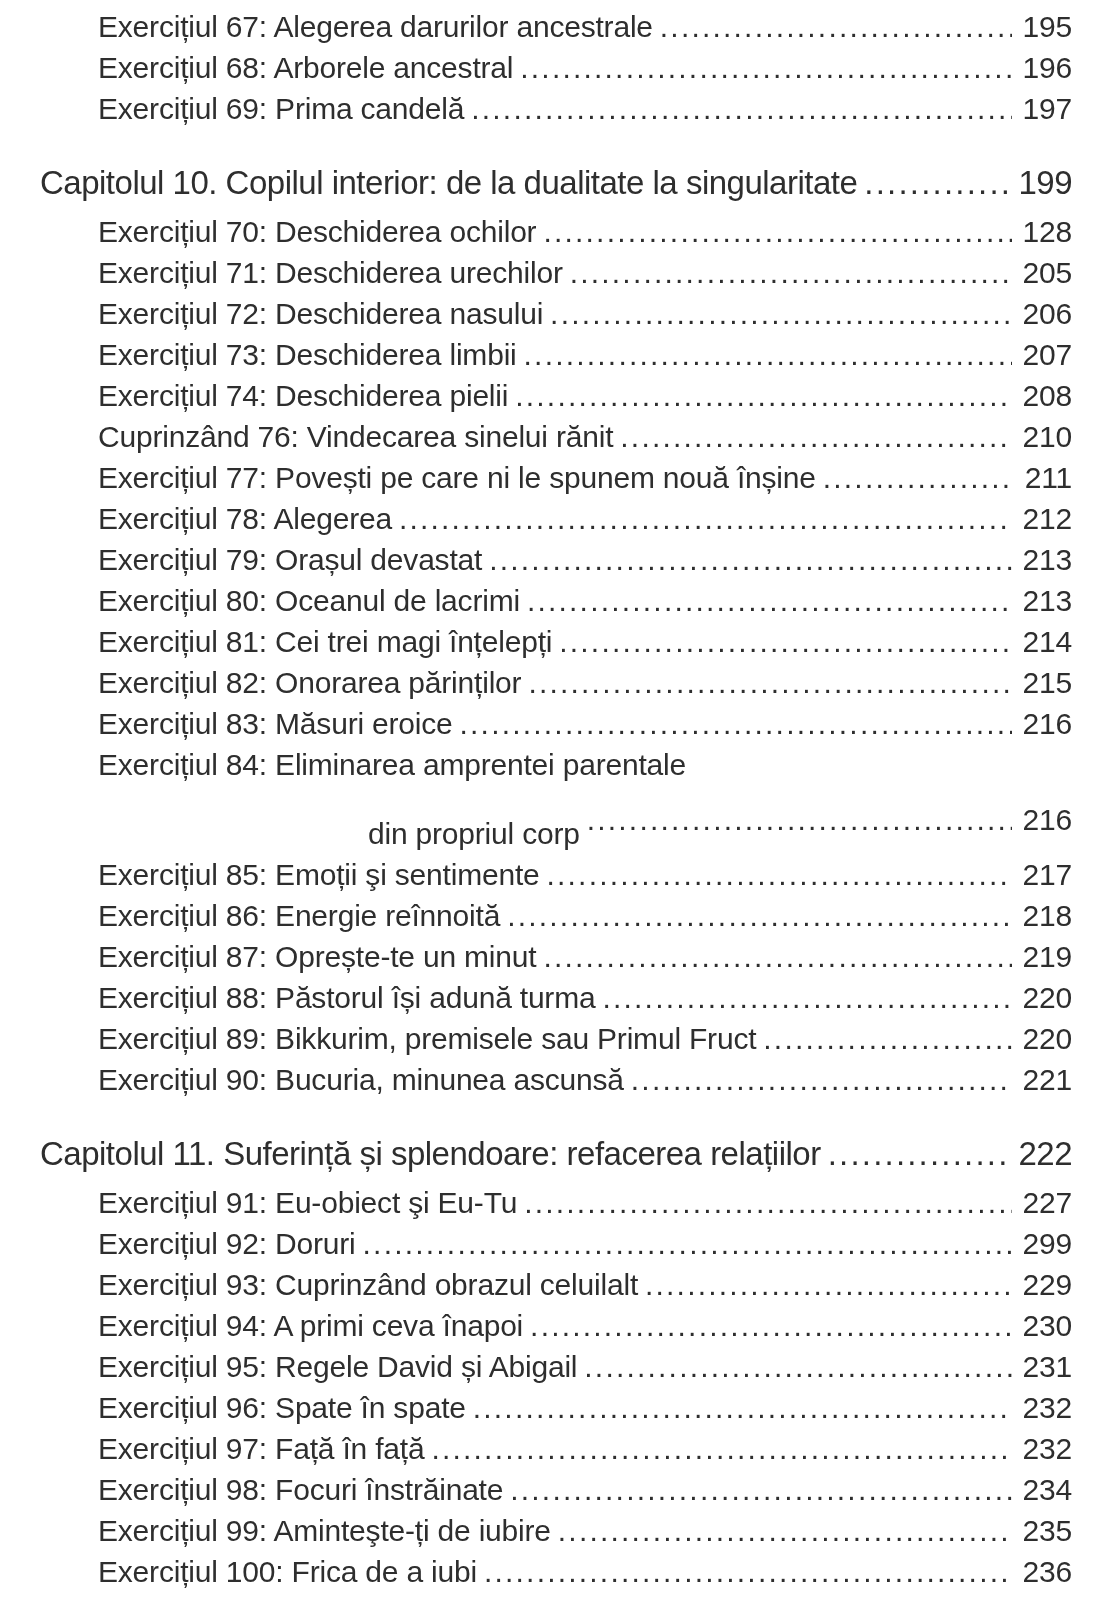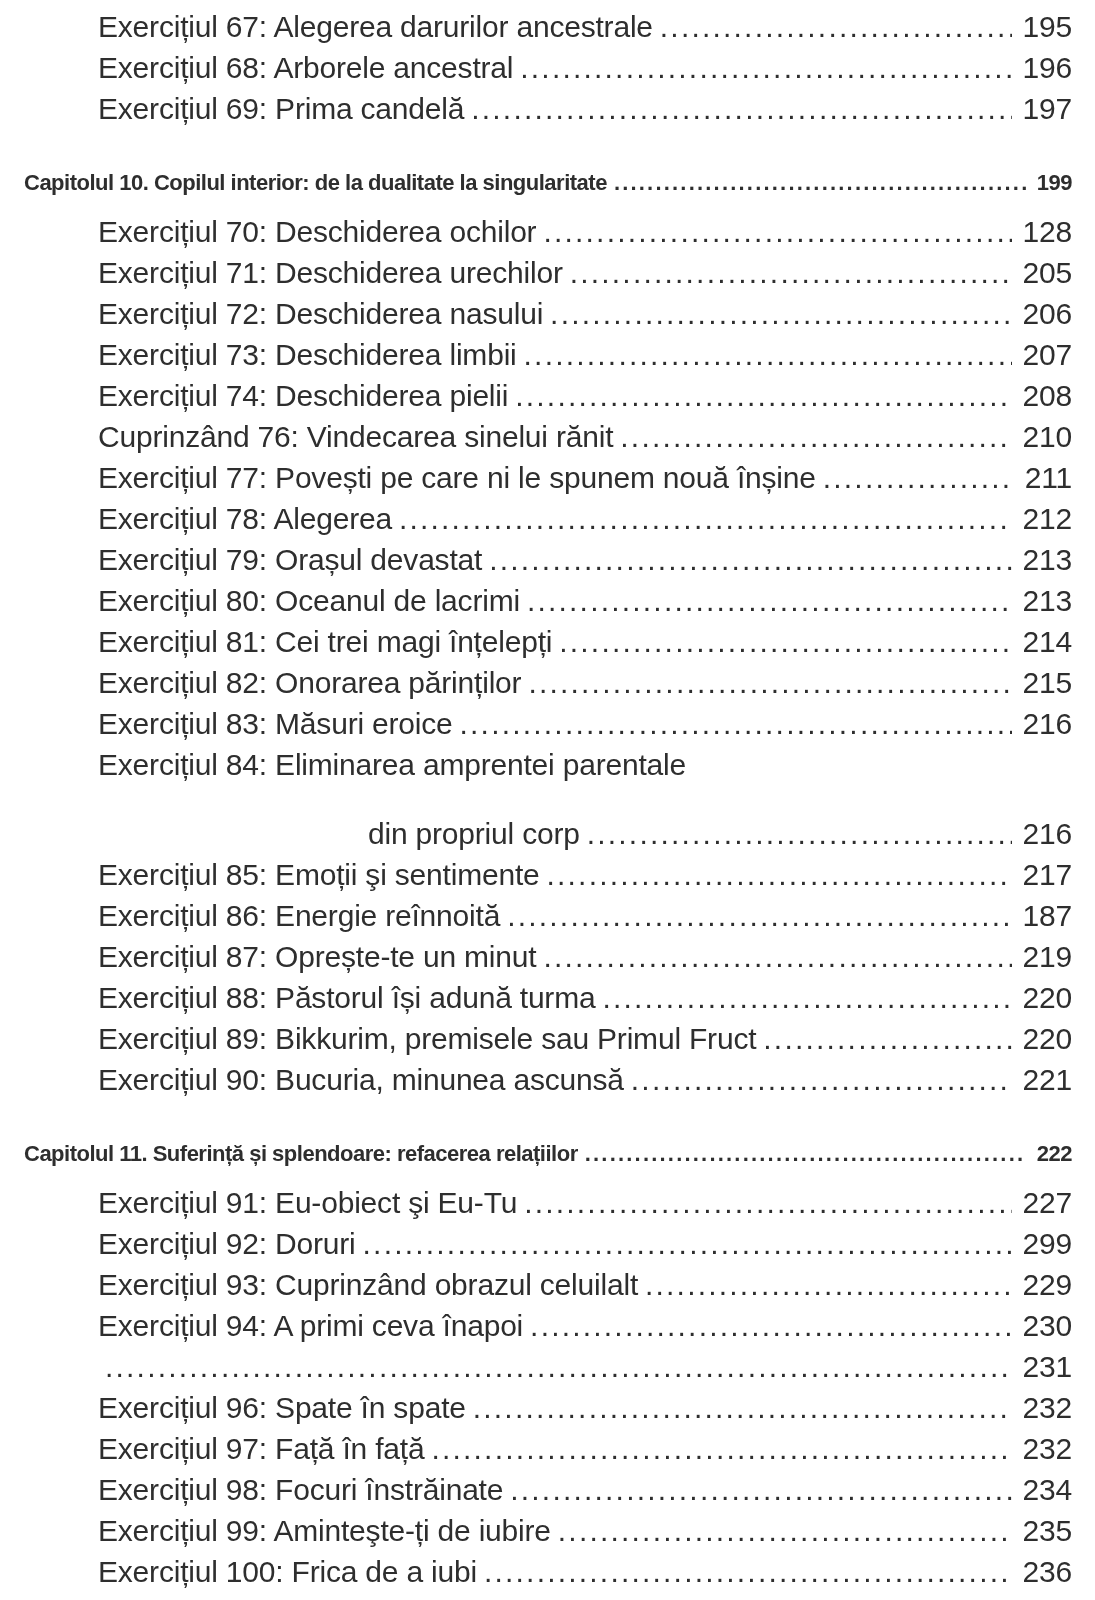--- a/index.html
+++ b/index.html
@@ -17,37 +17,37 @@
   .page {
     width: 100%;
     height: 100%;
     box-sizing: border-box;
   }
   .toc-list {
     padding: 6px 23px 0 0;
   }
   .row {
     display: flex;
-    align-items: flex-end;
+    align-items: center;
   }
   .row .label {
     white-space: nowrap;
     flex-shrink: 0;
   }
   .entry {
     padding-left: 98px;
     font-size: 30px;
     font-weight: 300;
     letter-spacing: -0.2px;
     line-height: 41px;
   }
   .chapter {
-    padding-left: 24px;
-    font-size: 22px;
-    font-weight: 700;
+    padding-left: 40px;
+    font-size: 33px;
+    font-weight: 400;
     letter-spacing: -0.5px;
     line-height: 56px;
     margin-top: 26px;
   }
   .entry-l2 .label {
     padding-left: 270px;
     margin-top: 28px;
   }
   .dots {
     flex: 1 1 auto;
@@ -165,21 +165,21 @@
         <span class="page-num">216</span>
       </div>
       <div class="row entry">
         <span class="label">Exercițiul 85: Emoții şi sentimente</span>
         <span class="dots"></span>
         <span class="page-num">217</span>
       </div>
       <div class="row entry">
         <span class="label">Exercițiul 86: Energie reînnoită</span>
         <span class="dots"></span>
-        <span class="page-num">187</span>
+        <span class="page-num">218</span>
       </div>
       <div class="row entry">
         <span class="label">Exercițiul 87: Oprește-te un minut</span>
         <span class="dots"></span>
         <span class="page-num">219</span>
       </div>
       <div class="row entry">
         <span class="label">Exercițiul 88: Păstorul își adună turma</span>
         <span class="dots"></span>
         <span class="page-num">220</span>
@@ -213,20 +213,21 @@
         <span class="label">Exercițiul 93: Cuprinzând obrazul celuilalt</span>
         <span class="dots"></span>
         <span class="page-num">229</span>
       </div>
       <div class="row entry">
         <span class="label">Exercițiul 94: A primi ceva înapoi</span>
         <span class="dots"></span>
         <span class="page-num">230</span>
       </div>
       <div class="row entry">
+        <span class="label">Exercițiul 95: Regele David și Abigail</span>
         <span class="dots"></span>
         <span class="page-num">231</span>
       </div>
       <div class="row entry">
         <span class="label">Exercițiul 96: Spate în spate</span>
         <span class="dots"></span>
         <span class="page-num">232</span>
       </div>
       <div class="row entry">
         <span class="label">Exercițiul 97: Față în față</span>

